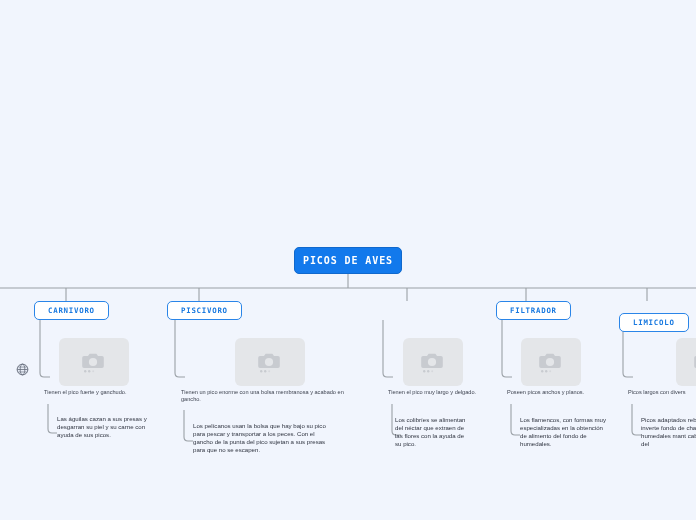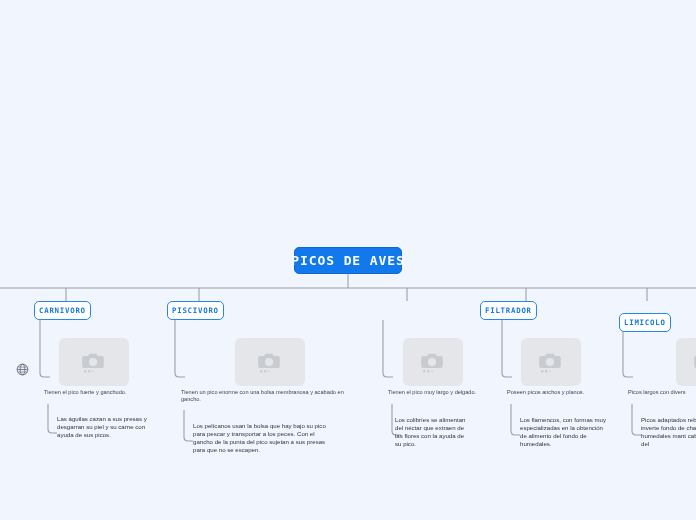--- a/index.html
+++ b/index.html
@@ -47,39 +47,39 @@
     border-radius: 5px;
     box-sizing: border-box;
     display: flex;
     align-items: center;
     justify-content: center;
     z-index: 5;
   }
   #root-node .root-label {
     color: #ffffff;
     font-family: "DejaVu Sans Mono", "Liberation Mono", monospace;
-    font-size: 13px;
+    font-size: 10px;
     font-weight: bold;
     letter-spacing: 0.9px;
     white-space: nowrap;
   }
 
   
   .branch-node {
     position: absolute;
     top: 301px;
     height: 19px;
     background: #ffffff;
     border: 1.6px solid #2a85e8;
     border-radius: 5px;
     box-sizing: border-box;
     display: flex;
     align-items: center;
     justify-content: center;
-    padding: 0 4px;
+    padding: 0 13px;
     z-index: 5;
   }
   .branch-node .branch-label {
     color: #1a7ae0;
     font-family: "DejaVu Sans Mono", "Liberation Mono", monospace;
     font-size: 7.4px;
     font-weight: bold;
     letter-spacing: 0.75px;
     white-space: nowrap;
   }
@@ -163,21 +163,21 @@
   <div id="root-node">
     <span class="root-label">PICOS DE AVES</span>
   </div>
 
   <div class="branch-node" style="left:34px;">
     <span class="branch-label">CARNIVORO</span>
   </div>
   <div class="branch-node" style="left:167px;">
     <span class="branch-label">PISCIVORO</span>
   </div>
-  <div class="branch-node" style="left:480px;">
+  <div class="branch-node" style="left:496px;">
     <span class="branch-label">FILTRADOR</span>
   </div>
   <div class="branch-node" style="left:619px;margin-top:12px;">
     <span class="branch-label">LIMICOLO</span>
   </div>
 
   <div class="img-card" style="left:59px;  top:338px; width:70px; height:48px;">
     <svg width="26" height="22" viewBox="0 0 26 22">
       <path d="M3,5 h4 l1.6,-2.2 h6.8 L17,5 h4 a1.8,1.8 0 0 1 1.8,1.8 v8.4 A1.8,1.8 0 0 1 21,17 H3 a1.8,1.8 0 0 1 -1.8,-1.8 V6.8 A1.8,1.8 0 0 1 3,5 Z" fill="#c8cbd0"></path>
       <circle cx="12" cy="11" r="4.1" fill="#e4e6e9"></circle>

